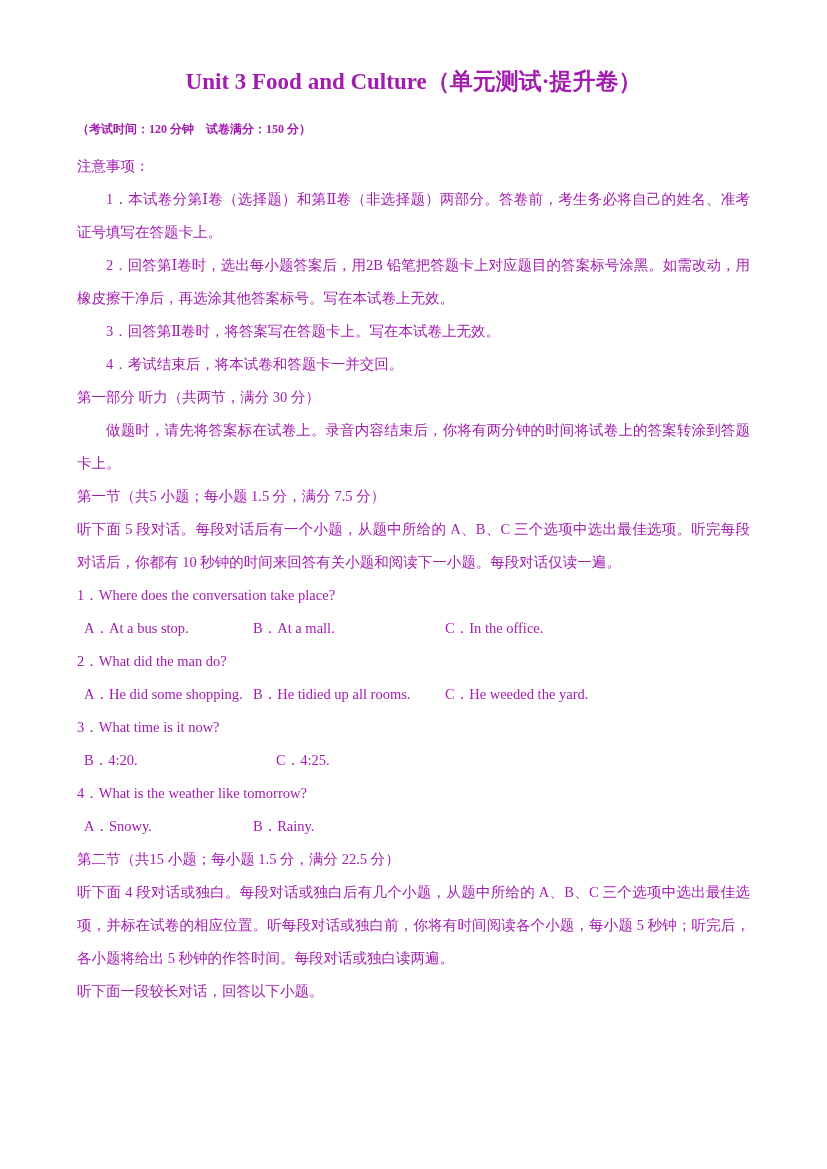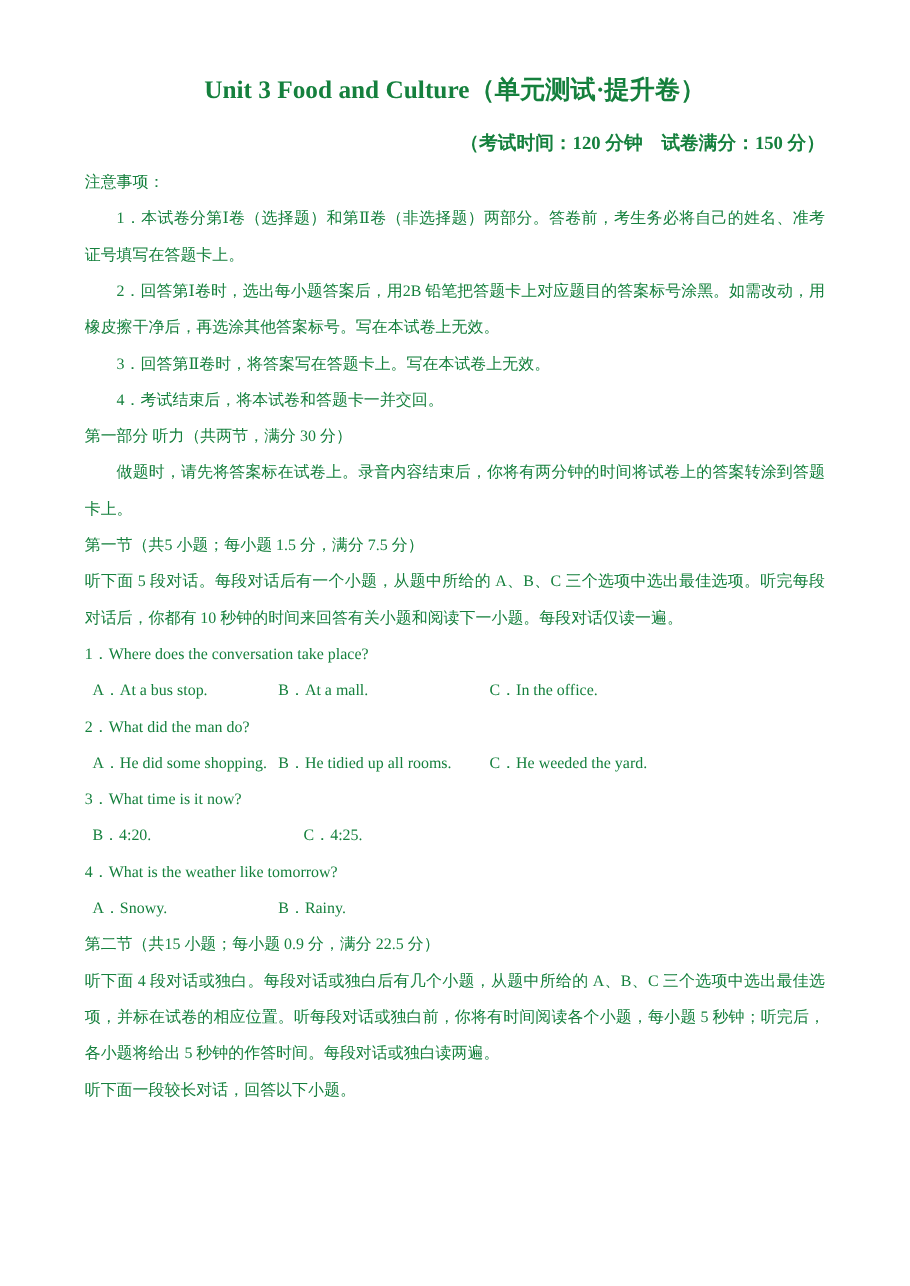--- a/index.html
+++ b/index.html
@@ -6,35 +6,35 @@
   html, body { background: #ffffff; }
   .page {
     position: relative;
     width: 827px;
     height: 1169px;
     margin: 0 auto;
     background: #ffffff;
     padding: 66px 77px 30px 77px;
     font-family: "Liberation Serif", "DejaVu Serif", serif;
     font-size: 14.5px;
-    color: #15803d;
+    color: #a21caf;
     line-height: 33px;
     overflow: hidden;
   }
   .title {
     text-align: center;
     font-size: 23px;
     font-weight: bold;
     line-height: 1.35;
     margin-bottom: 16px;
     font-family: "Liberation Serif", "DejaVu Serif", serif;
   }
   .subtitle {
-    text-align: right;
-    font-size: 17px;
+    text-align: left;
+    font-size: 12px;
     font-weight: bold;
     margin-bottom: 4px;
   }
   p.para {
     text-align: justify;
     margin: 0;
   }
   .indent { text-indent: 2em; }
   .bold { font-weight: normal; }
   .question-block { margin: 0; }
@@ -98,17 +98,17 @@
 
   <div class="question-block">
     <div class="q-text">4．What is the weather like tomorrow?</div>
     <div class="options">
       <span class="opt opt-a">A．Snowy.</span>
       <span class="opt opt-b">B．Rainy.</span>
     </div>
   </div>
 
 
-  <p class="para bold">第二节（共15 小题；每小题 0.9 分，满分 22.5 分）</p>
+  <p class="para bold">第二节（共15 小题；每小题 1.5 分，满分 22.5 分）</p>
   <p class="para">听下面 4 段对话或独白。每段对话或独白后有几个小题，从题中所给的 A、B、C 三个选项中选出最佳选项，并标在试卷的相应位置。听每段对话或独白前，你将有时间阅读各个小题，每小题 5 秒钟；听完后，各小题将给出 5 秒钟的作答时间。每段对话或独白读两遍。</p>
   <p class="para">听下面一段较长对话，回答以下小题。</p>
 
 </div>
 
 </body></html>

